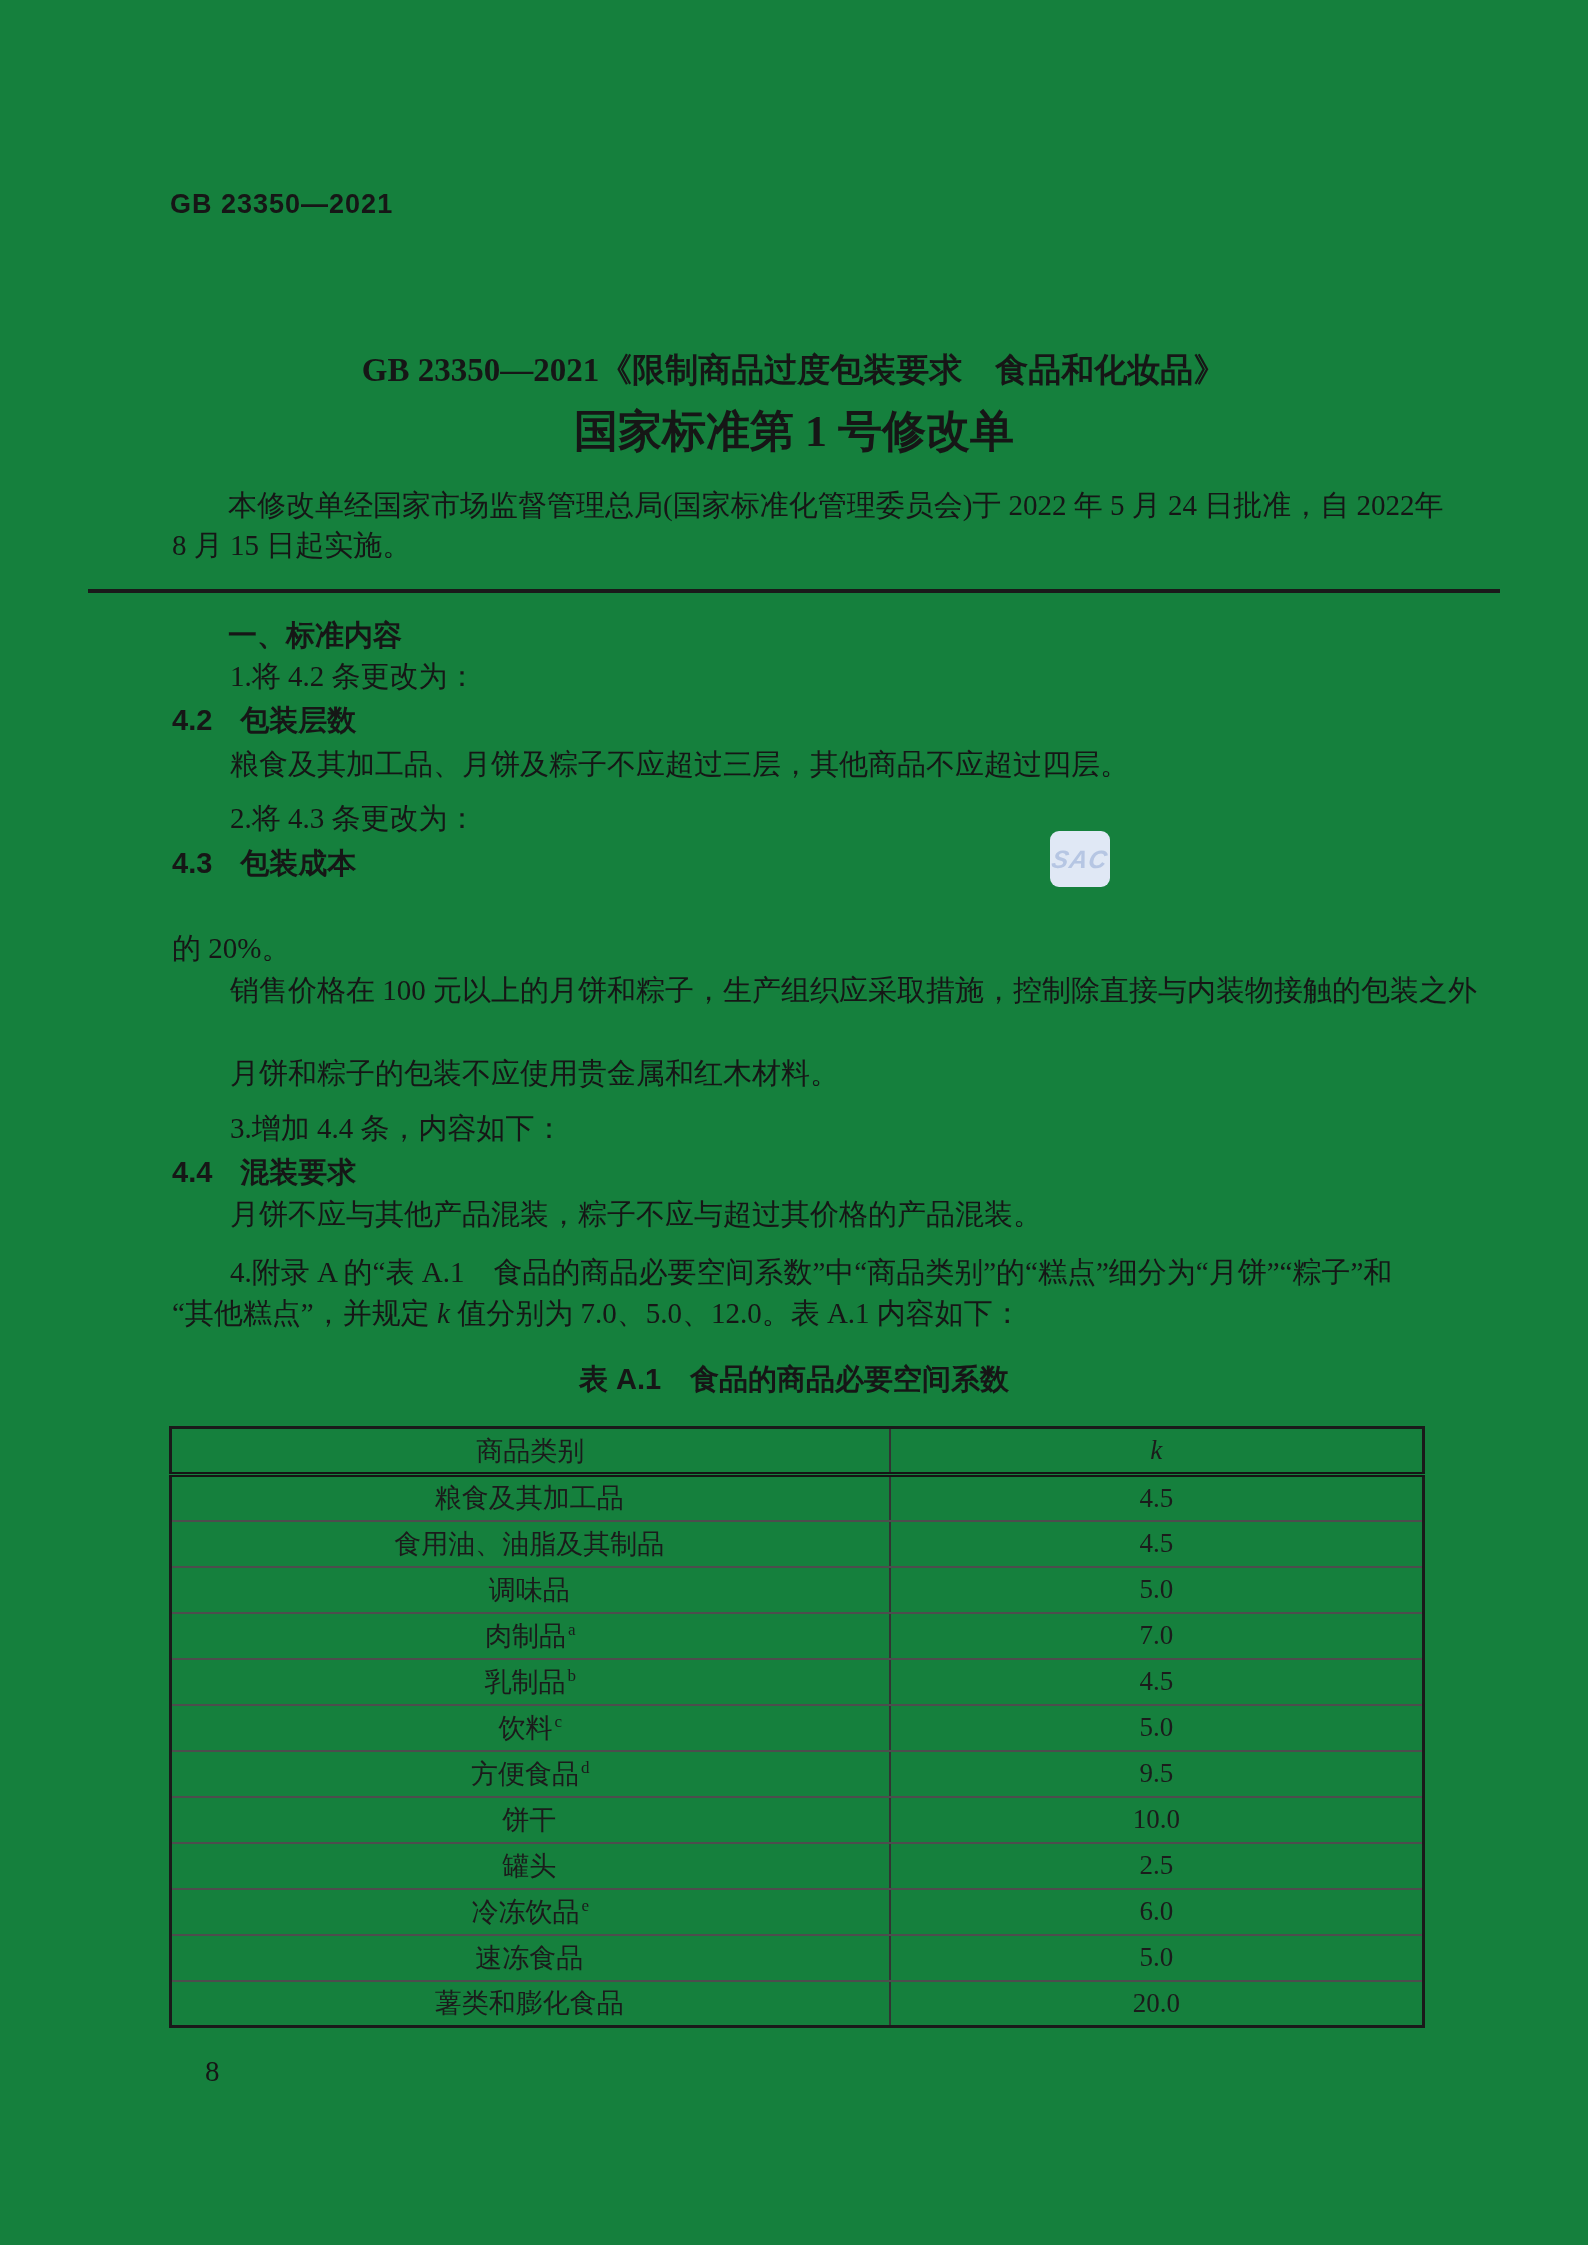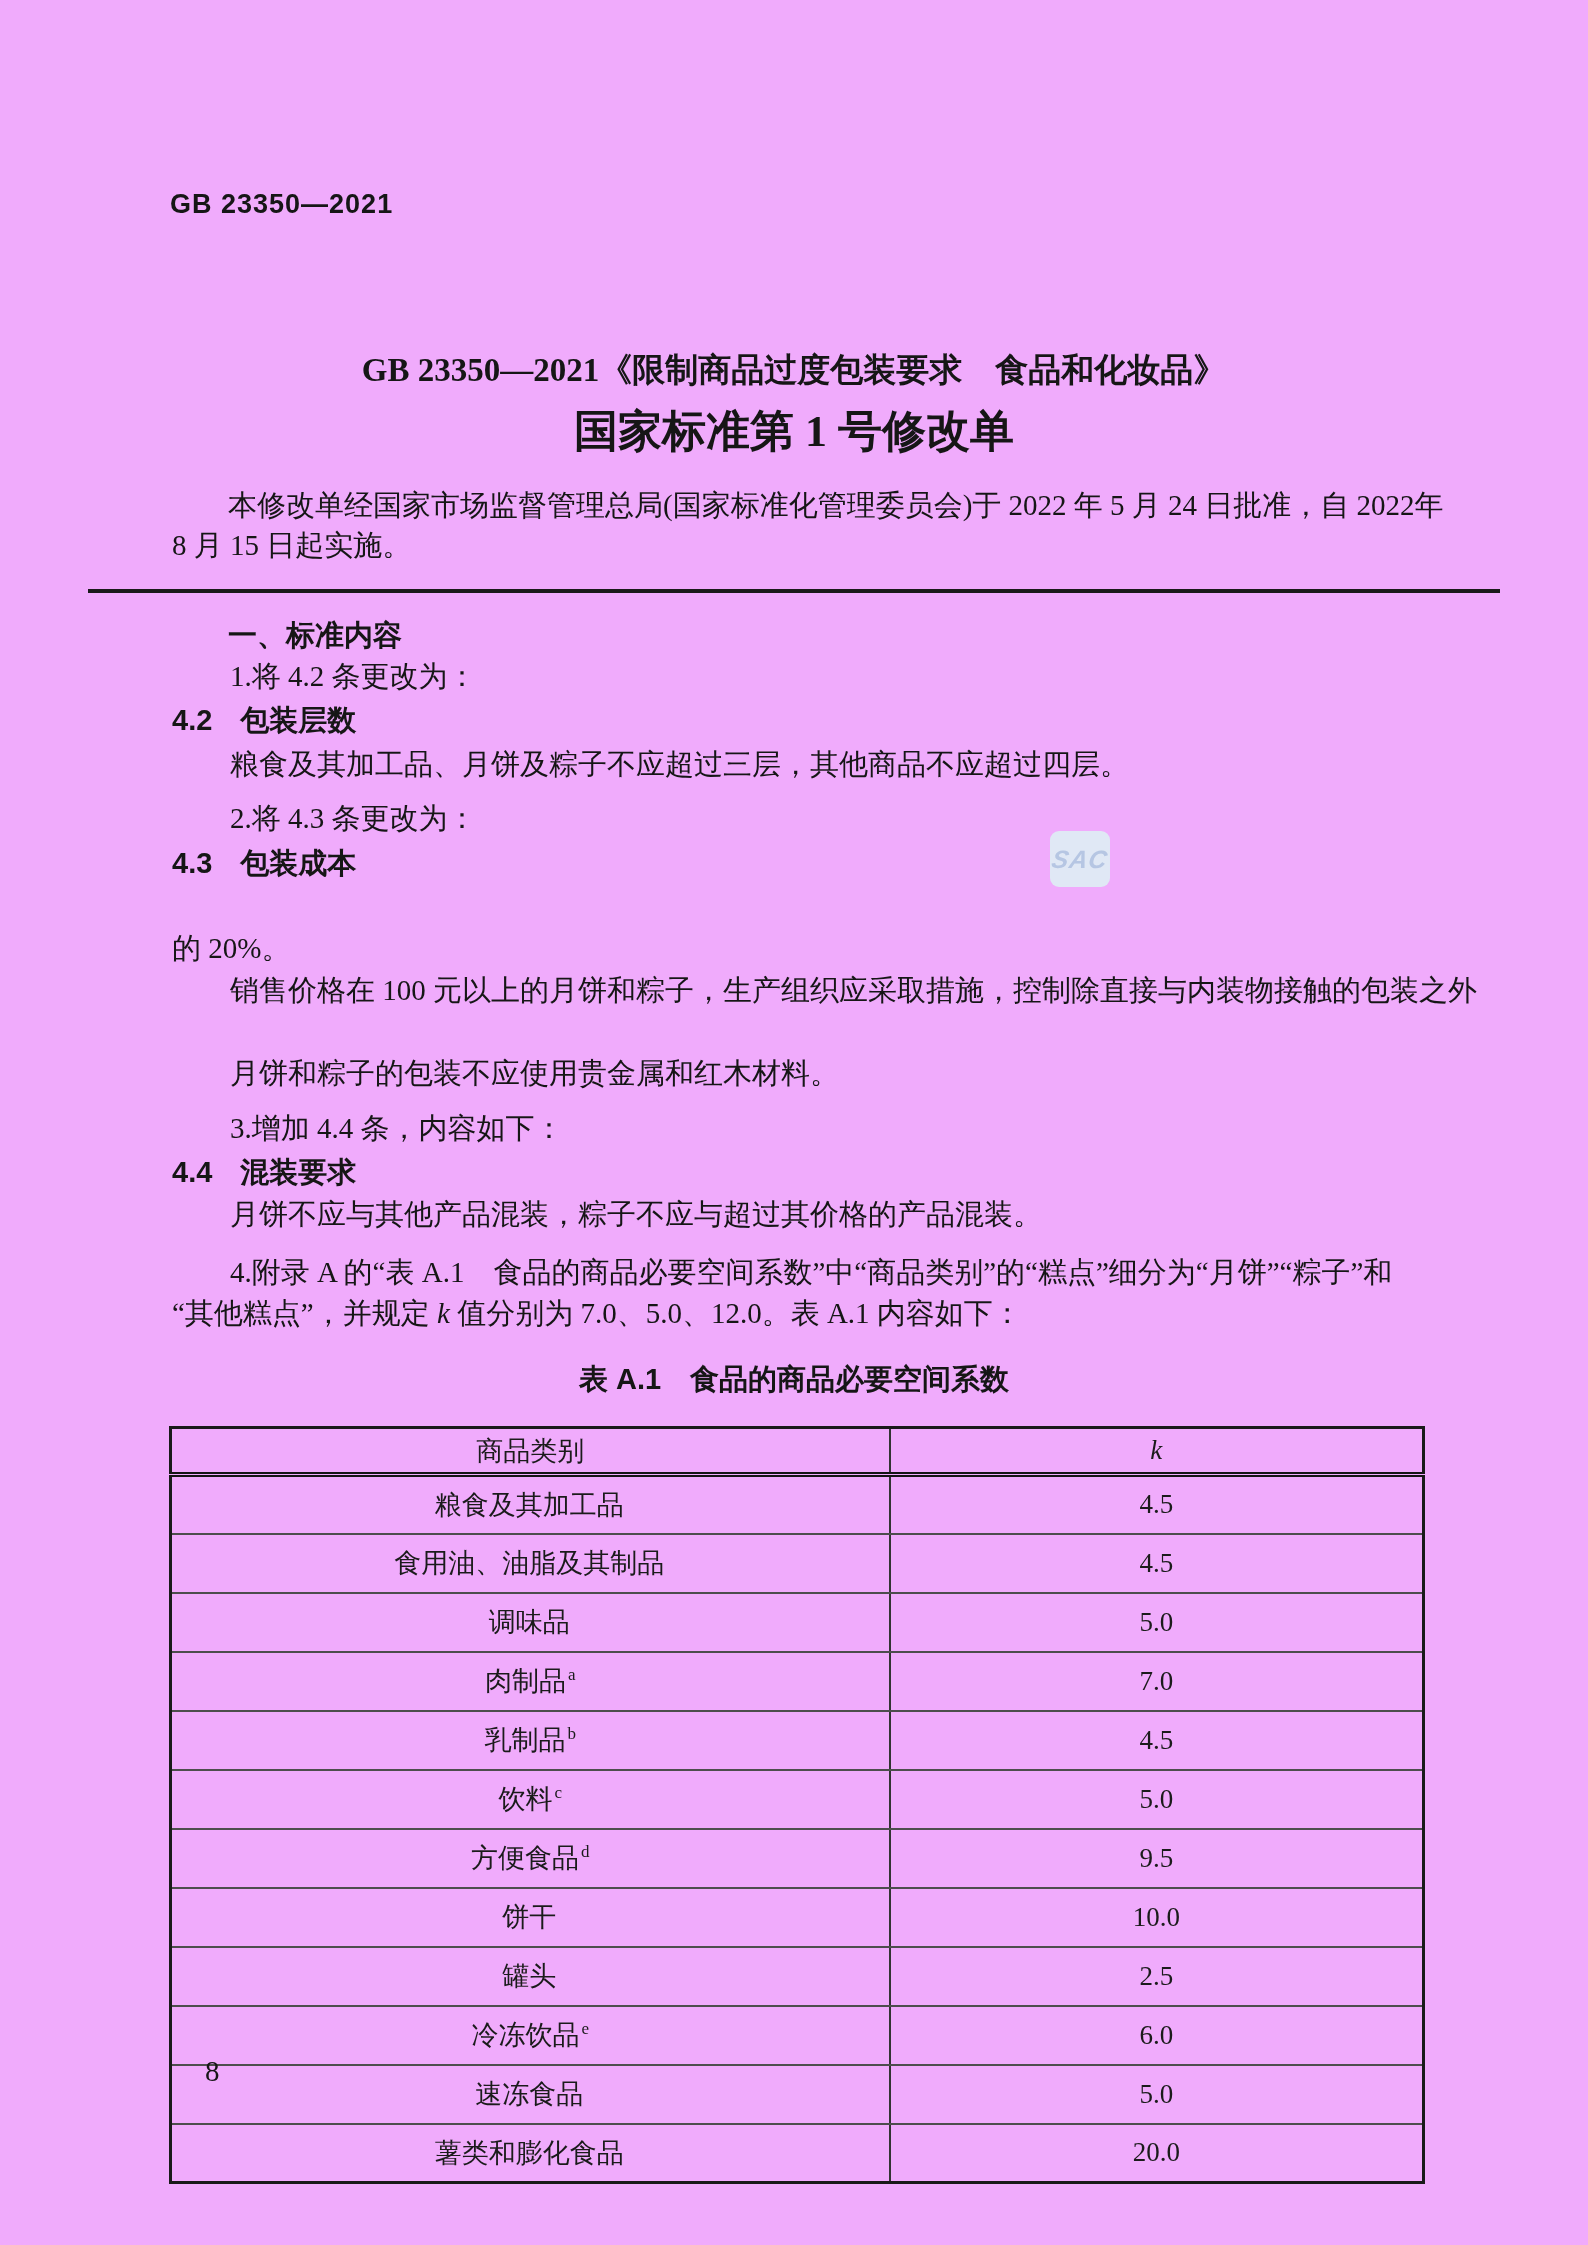--- a/index.html
+++ b/index.html
@@ -1,21 +1,21 @@
 <!DOCTYPE html>
 <html><head>
 <meta charset="utf-8">
 <style>
   * { margin: 0; padding: 0; box-sizing: border-box; }
   html, body { background: #e8e8e8; }
   .page {
     position: relative;
     width: 1588px;
     height: 2245px;
-    background: #f0abfc;
+    background: #15803d;
     font-family: "Liberation Serif", "DejaVu Serif", serif;
     color: #161616;
     overflow: hidden;
     margin: 0 auto;
   }
   .abs { position: absolute; white-space: nowrap; }
   .body-text { font-size: 29px; line-height: 42px; }
   .sans-bold { font-family: "Liberation Sans", "DejaVu Sans", sans-serif; font-weight: bold; }
   .centered { left: 0; width: 100%; text-align: center; }
 
@@ -46,21 +46,21 @@
     font-size: 27px; color: #1b1b1b;
     border: 3px solid #1a1a1a;
   }
   table.ktable col.c1 { width: 719px; }
   table.ktable col.c2 { width: 534px; }
   table.ktable th {
     height: 47px; font-weight: normal; text-align: center;
     border-bottom: 5px double #151515;
   }
   table.ktable td {
-    height: 59px; text-align: center;
+    height: 46px; text-align: center;
     border-bottom: 2px solid #4d4d4d;
   }
   table.ktable tr:last-child td { border-bottom: none; }
   table.ktable th + th, table.ktable td + td { border-left: 2px solid #333333; }
   .kvar { font-style: italic; font-family: "Liberation Serif", "DejaVu Serif", serif; }
   sup.fnote { font-size: 17px; line-height: 0; margin-left: 2px; }
 
   .page-number { top: 2055px; left: 205px; font-size: 29px; }
 </style>
 </head>

